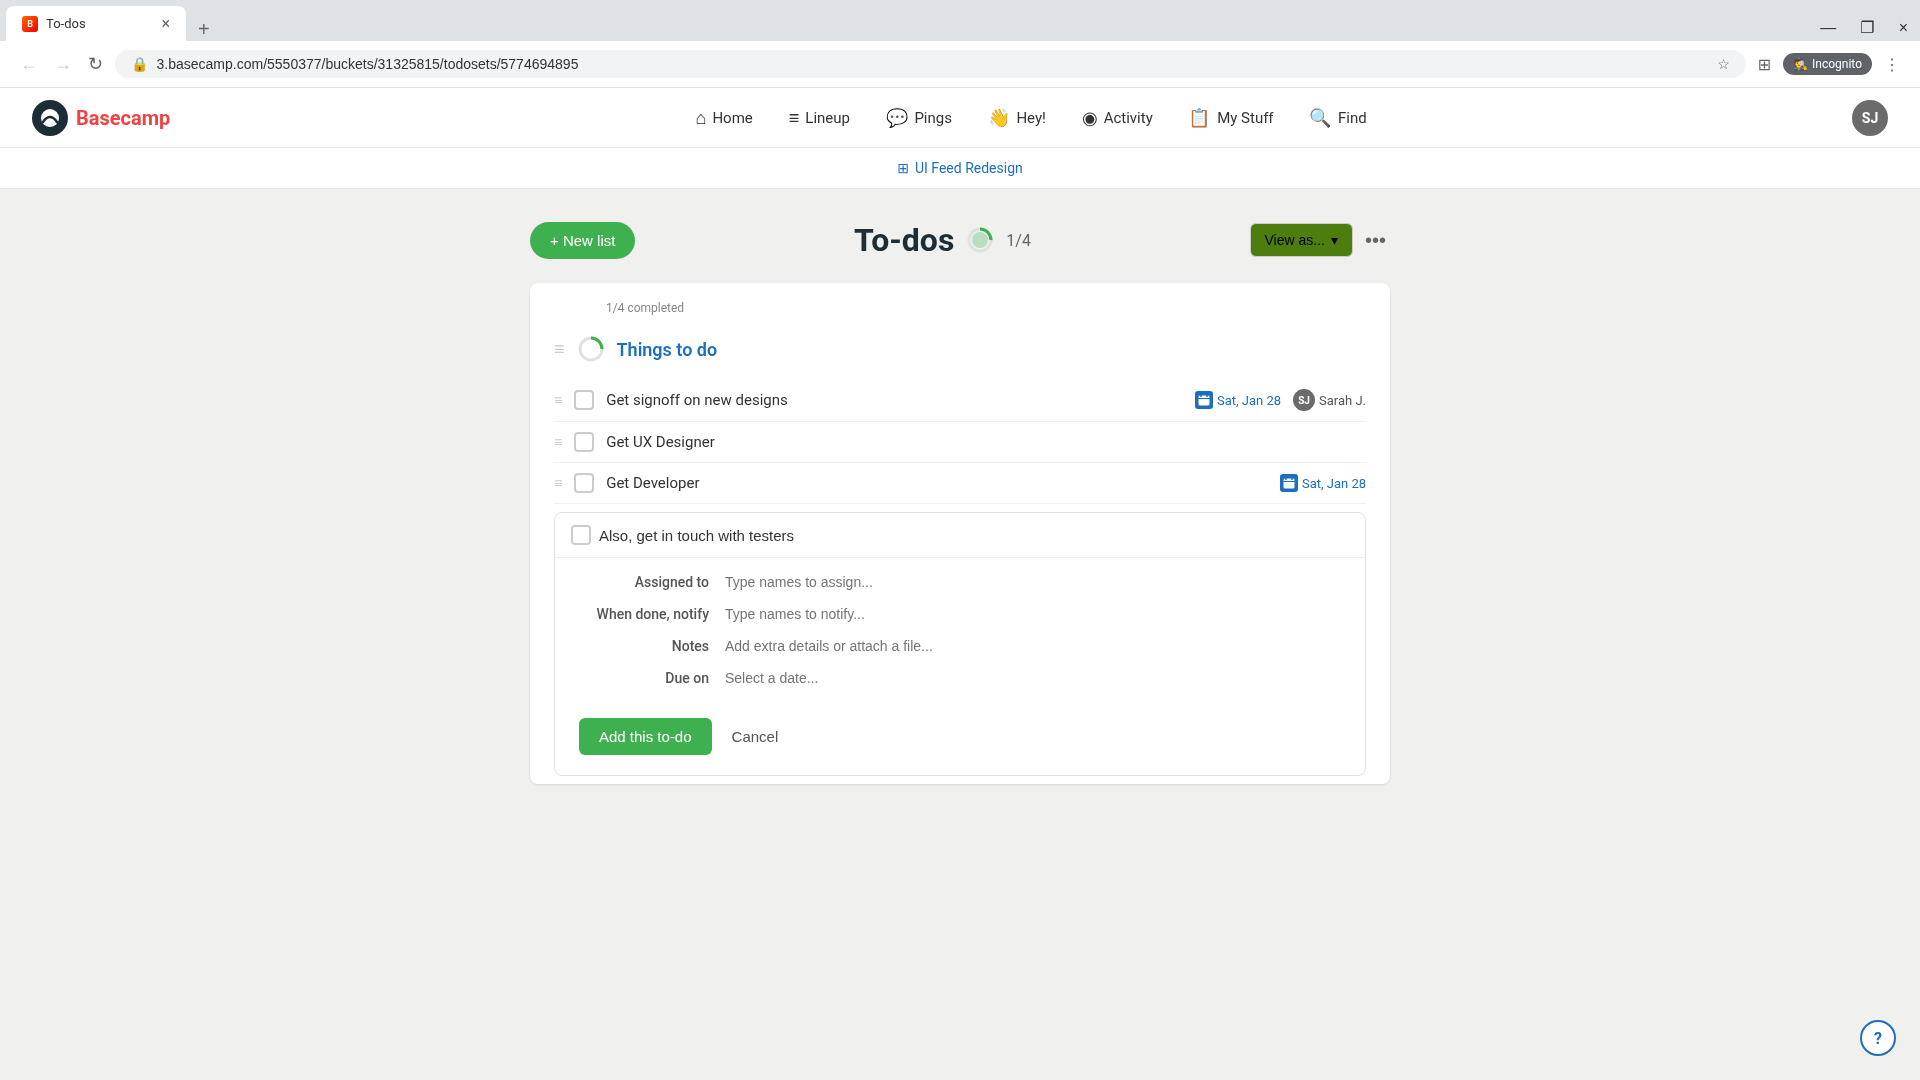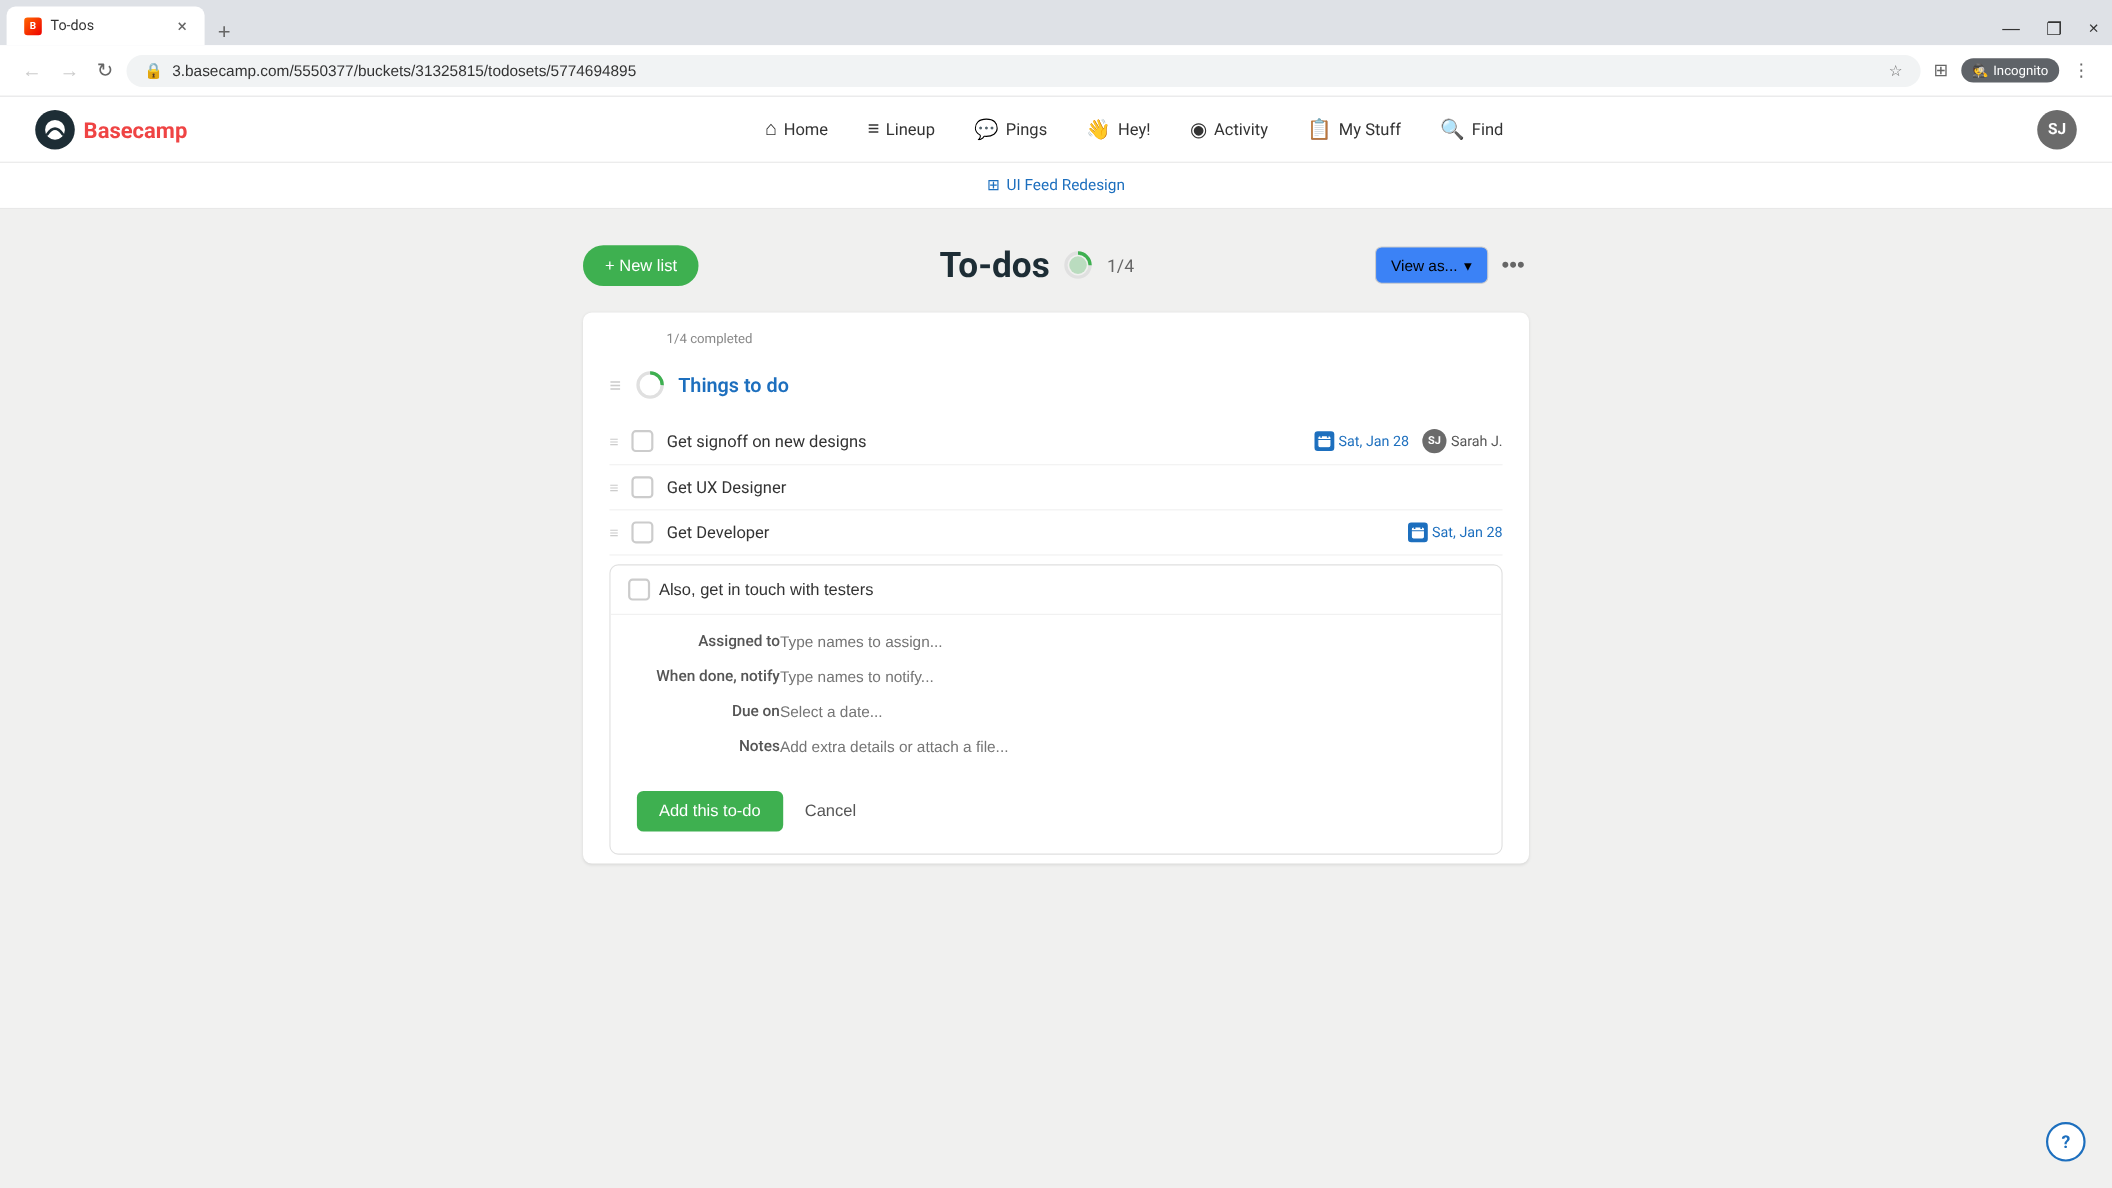--- a/index.html
+++ b/index.html
@@ -45,21 +45,21 @@
     .content-area { max-width: 900px; margin: 0 auto; padding: 32px 20px; }
 
     
     .toolbar { display: flex; align-items: center; margin-bottom: 24px; }
     .new-list-btn { background: #3eb050; color: #fff; border: none; border-radius: 20px; padding: 10px 20px; font-size: 15px; cursor: pointer; display: flex; align-items: center; gap: 6px; font-weight: 500; }
     .page-title-area { flex: 1; text-align: center; }
     .page-title { font-size: 32px; font-weight: bold; color: #1d2d35; display: inline-flex; align-items: center; gap: 12px; }
     .progress-circle { width: 28px; height: 28px; }
     .progress-count { font-size: 16px; color: #666; font-weight: normal; }
     .toolbar-right { display: flex; align-items: center; gap: 8px; }
-    .view-as-btn { border: 1px solid #ccc; background: #3b82f6; border-radius: 6px; padding: 8px 14px; cursor: pointer; font-size: 14px; display: flex; align-items: center; gap: 6px; }
+    .view-as-btn { border: 1px solid #ccc; background: #4d7c0f; border-radius: 6px; padding: 8px 14px; cursor: pointer; font-size: 14px; display: flex; align-items: center; gap: 6px; }
     .more-btn { background: none; border: none; cursor: pointer; font-size: 20px; color: #666; padding: 4px; }
 
     
     .todo-section { background: #fff; border-radius: 8px; padding: 16px 24px 8px; box-shadow: 0 1px 3px rgba(0,0,0,0.1); }
     .section-header { display: flex; align-items: center; gap: 12px; margin-bottom: 16px; }
     .drag-handle { color: #ccc; cursor: grab; font-size: 18px; }
     .section-title { font-size: 18px; font-weight: 600; color: #1d6fbe; text-decoration: none; }
 
     
     .todo-item { display: flex; align-items: center; gap: 12px; padding: 10px 0; border-bottom: 1px solid #f0f0f0; }
@@ -73,21 +73,21 @@
     .assignee-name { font-size: 13px; color: #555; }
 
     
     .new-todo-form { background: #fff; border: 1px solid #e0e0e0; border-radius: 8px; margin-top: 8px; }
     .new-todo-input-row { display: flex; align-items: center; gap: 8px; padding: 12px 16px; border-bottom: 1px solid #f0f0f0; }
     .new-todo-checkbox { width: 20px; height: 20px; border: 2px solid #ccc; border-radius: 4px; flex-shrink: 0; background: #fff; }
     .new-todo-input { flex: 1; border: none; outline: none; font-size: 15px; color: #333; background: transparent; }
 
     
     .form-fields { padding: 16px 24px; display: flex; flex-direction: column; gap: 16px; }
-    .form-row { display: flex; align-items: flex-start; gap: 0; }
+    .form-row { display: flex; align-items: flex-start; gap: 16px; }
     .form-label { width: 130px; text-align: right; font-size: 14px; color: #555; font-weight: 500; }
     .form-input { flex: 1; border: none; outline: none; font-size: 14px; color: #0f766e; background: transparent; }
     .form-actions { display: flex; align-items: center; gap: 20px; padding: 16px 24px 20px; }
     .add-btn { background: #3eb050; color: #fff; border: none; border-radius: 6px; padding: 10px 20px; font-size: 15px; cursor: pointer; font-weight: 500; }
     .cancel-btn { background: none; border: none; font-size: 15px; color: #555; cursor: pointer; }
 
     
     .help-btn { position: fixed; bottom: 24px; right: 24px; width: 36px; height: 36px; border-radius: 50%; border: 2px solid #1d6fbe; color: #1d6fbe; background: #fff; display: flex; align-items: center; justify-content: center; font-size: 16px; font-weight: bold; cursor: pointer; }
   </style>
 </head>
@@ -276,26 +276,26 @@
           <div class="form-fields">
             <div class="form-row">
               <span class="form-label">Assigned to</span>
               <input type="text" class="form-input" placeholder="Type names to assign..." style="">
             </div>
             <div class="form-row">
               <span class="form-label">When done, notify</span>
               <input type="text" class="form-input" placeholder="Type names to notify..." style="">
             </div>
             <div class="form-row">
+              <span class="form-label">Notes</span>
+              <input type="text" class="form-input" placeholder="Add extra details or attach a file..." style="">
+            </div>
+            <div class="form-row">
               <span class="form-label">Due on</span>
               <input type="text" class="form-input" placeholder="Select a date..." style="">
-            </div>
-            <div class="form-row">
-              <span class="form-label">Notes</span>
-              <input type="text" class="form-input" placeholder="Add extra details or attach a file..." style="">
             </div>
           </div>
           <div class="form-actions">
             <button class="add-btn">Add this to-do</button>
             <button class="cancel-btn">Cancel</button>
           </div>
         </div>
 
       </div>
     </div>

